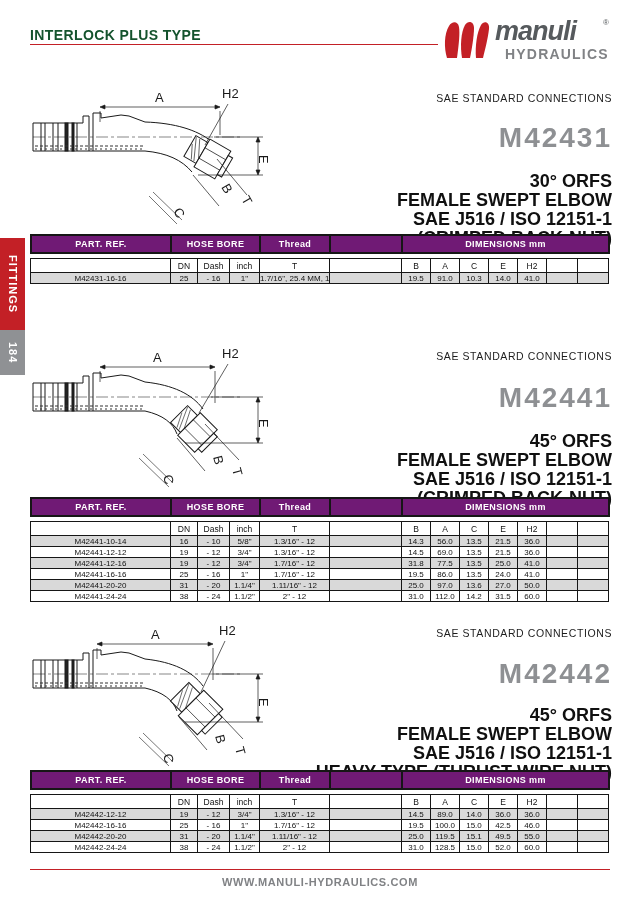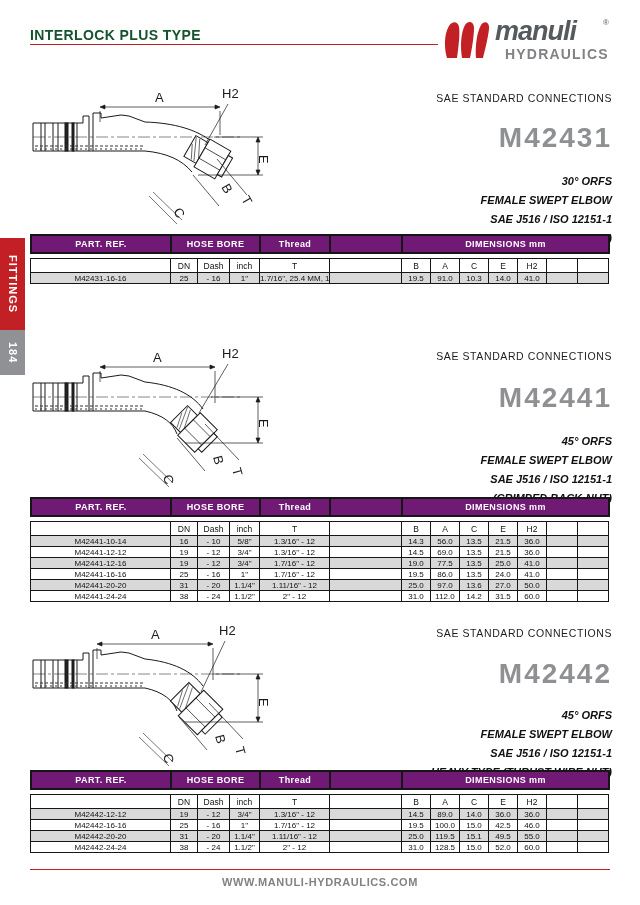--- a/index.html
+++ b/index.html
@@ -22,22 +22,22 @@
   .side-red{position:absolute;left:0;top:238px;width:25px;height:92px;background:#c32026;
             display:flex;align-items:center;justify-content:center;}
   .side-gray{position:absolute;left:0;top:330px;width:25px;height:45px;background:#8f9194;
              display:flex;align-items:center;justify-content:center;}
   .vtxt{writing-mode:vertical-rl;color:#fff;font-weight:bold;font-size:11px;letter-spacing:1px;}
 
   
   .sec-eyebrow{position:absolute;right:28px;font-size:10.5px;color:#1d1d1d;letter-spacing:.6px;}
   .sec-model{position:absolute;right:28px;font-size:28px;font-weight:600;color:#8e9093;
              letter-spacing:2px;}
-  .sec-desc{position:absolute;right:28px;text-align:right;font-size:11px;font-weight:bold;
-            line-height:19px;color:#101010;font-style:italic;}
+  .sec-desc{position:absolute;right:28px;text-align:right;font-size:18px;font-weight:bold;
+            line-height:19px;color:#101010;}
 
   
   .draw{position:absolute;left:25px;}
   .draw text{font-family:"Liberation Sans",sans-serif;font-size:13px;fill:#1a1a1a;}
 
   
   .tblwrap{position:absolute;left:30px;width:580px;}
   table{border-collapse:collapse;table-layout:fixed;width:578px;}
   .thead-tbl{background:#161616;border:2px solid #161616;}
   .thead-tbl th{background:#701a75;color:#fff;font-size:9px;font-weight:bold;
@@ -345,21 +345,21 @@
             <td></td>
             <td></td>
           </tr>
           <tr>
             <td>M42441-12-16</td>
             <td>19</td>
             <td>- 12</td>
             <td>3/4"</td>
             <td>1.7/16" - 12</td>
             <td></td>
-            <td>19.0</td>
+            <td>31.8</td>
             <td>77.5</td>
             <td>13.5</td>
             <td>25.0</td>
             <td>41.0</td>
             <td></td>
             <td></td>
           </tr>
           <tr>
             <td>M42441-16-16</td>
             <td>25</td>

